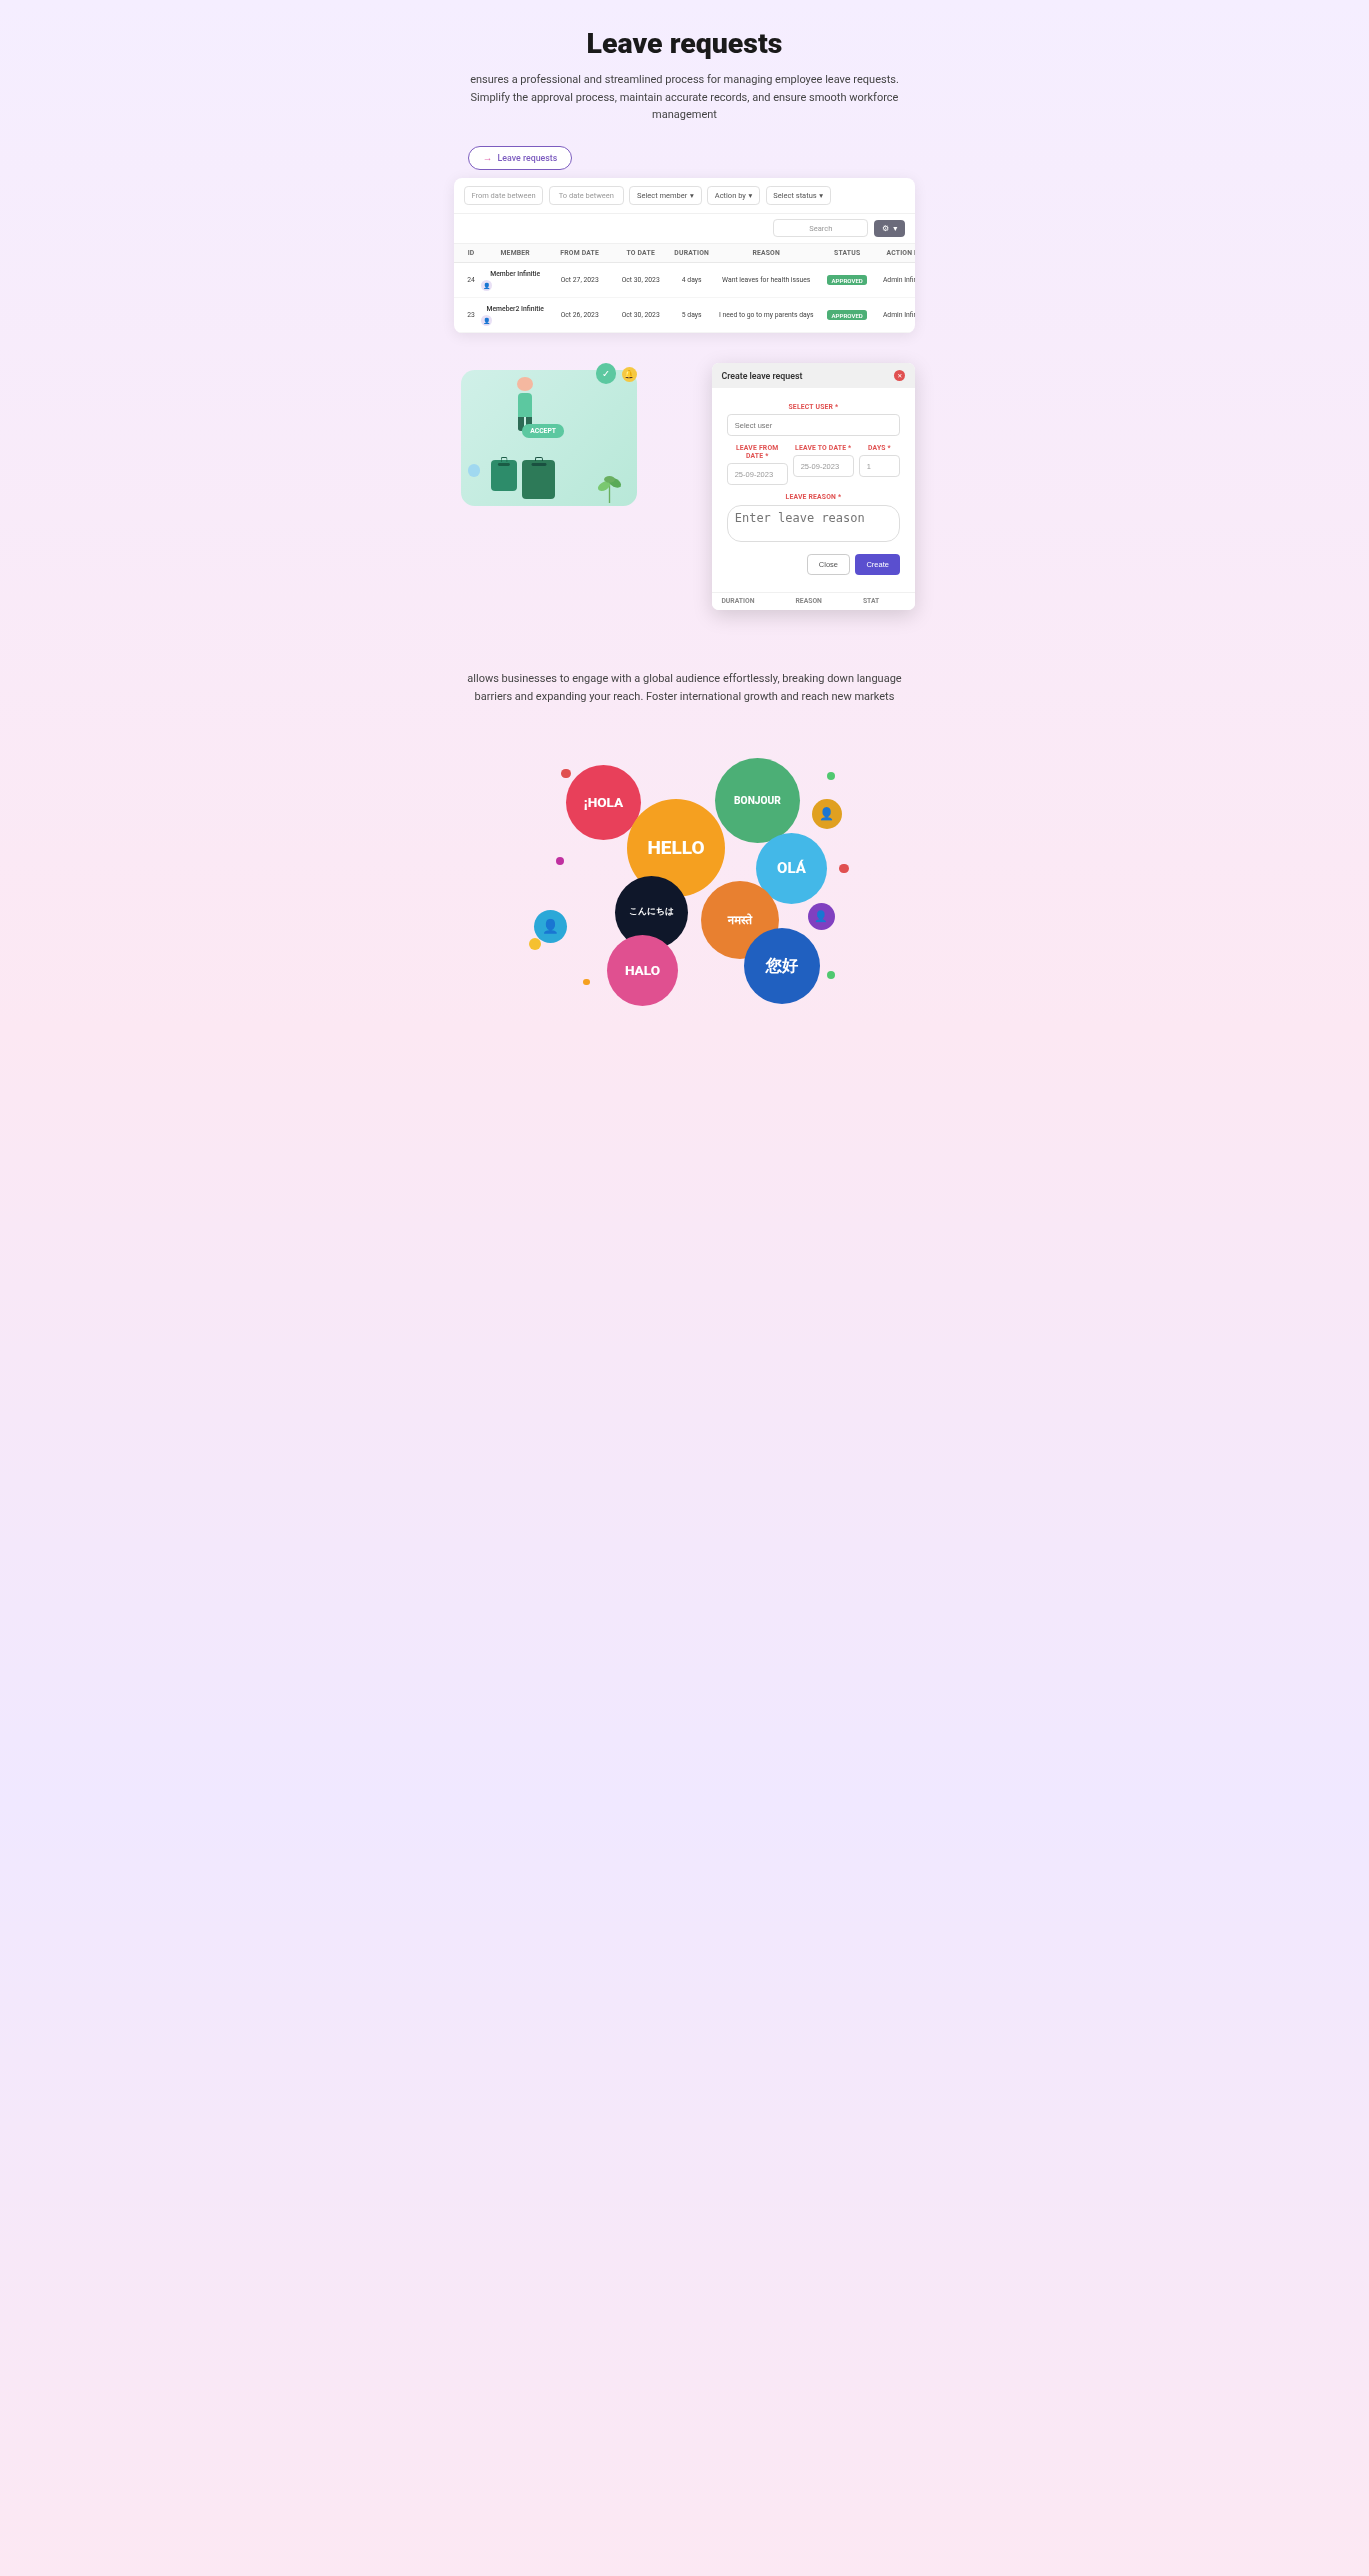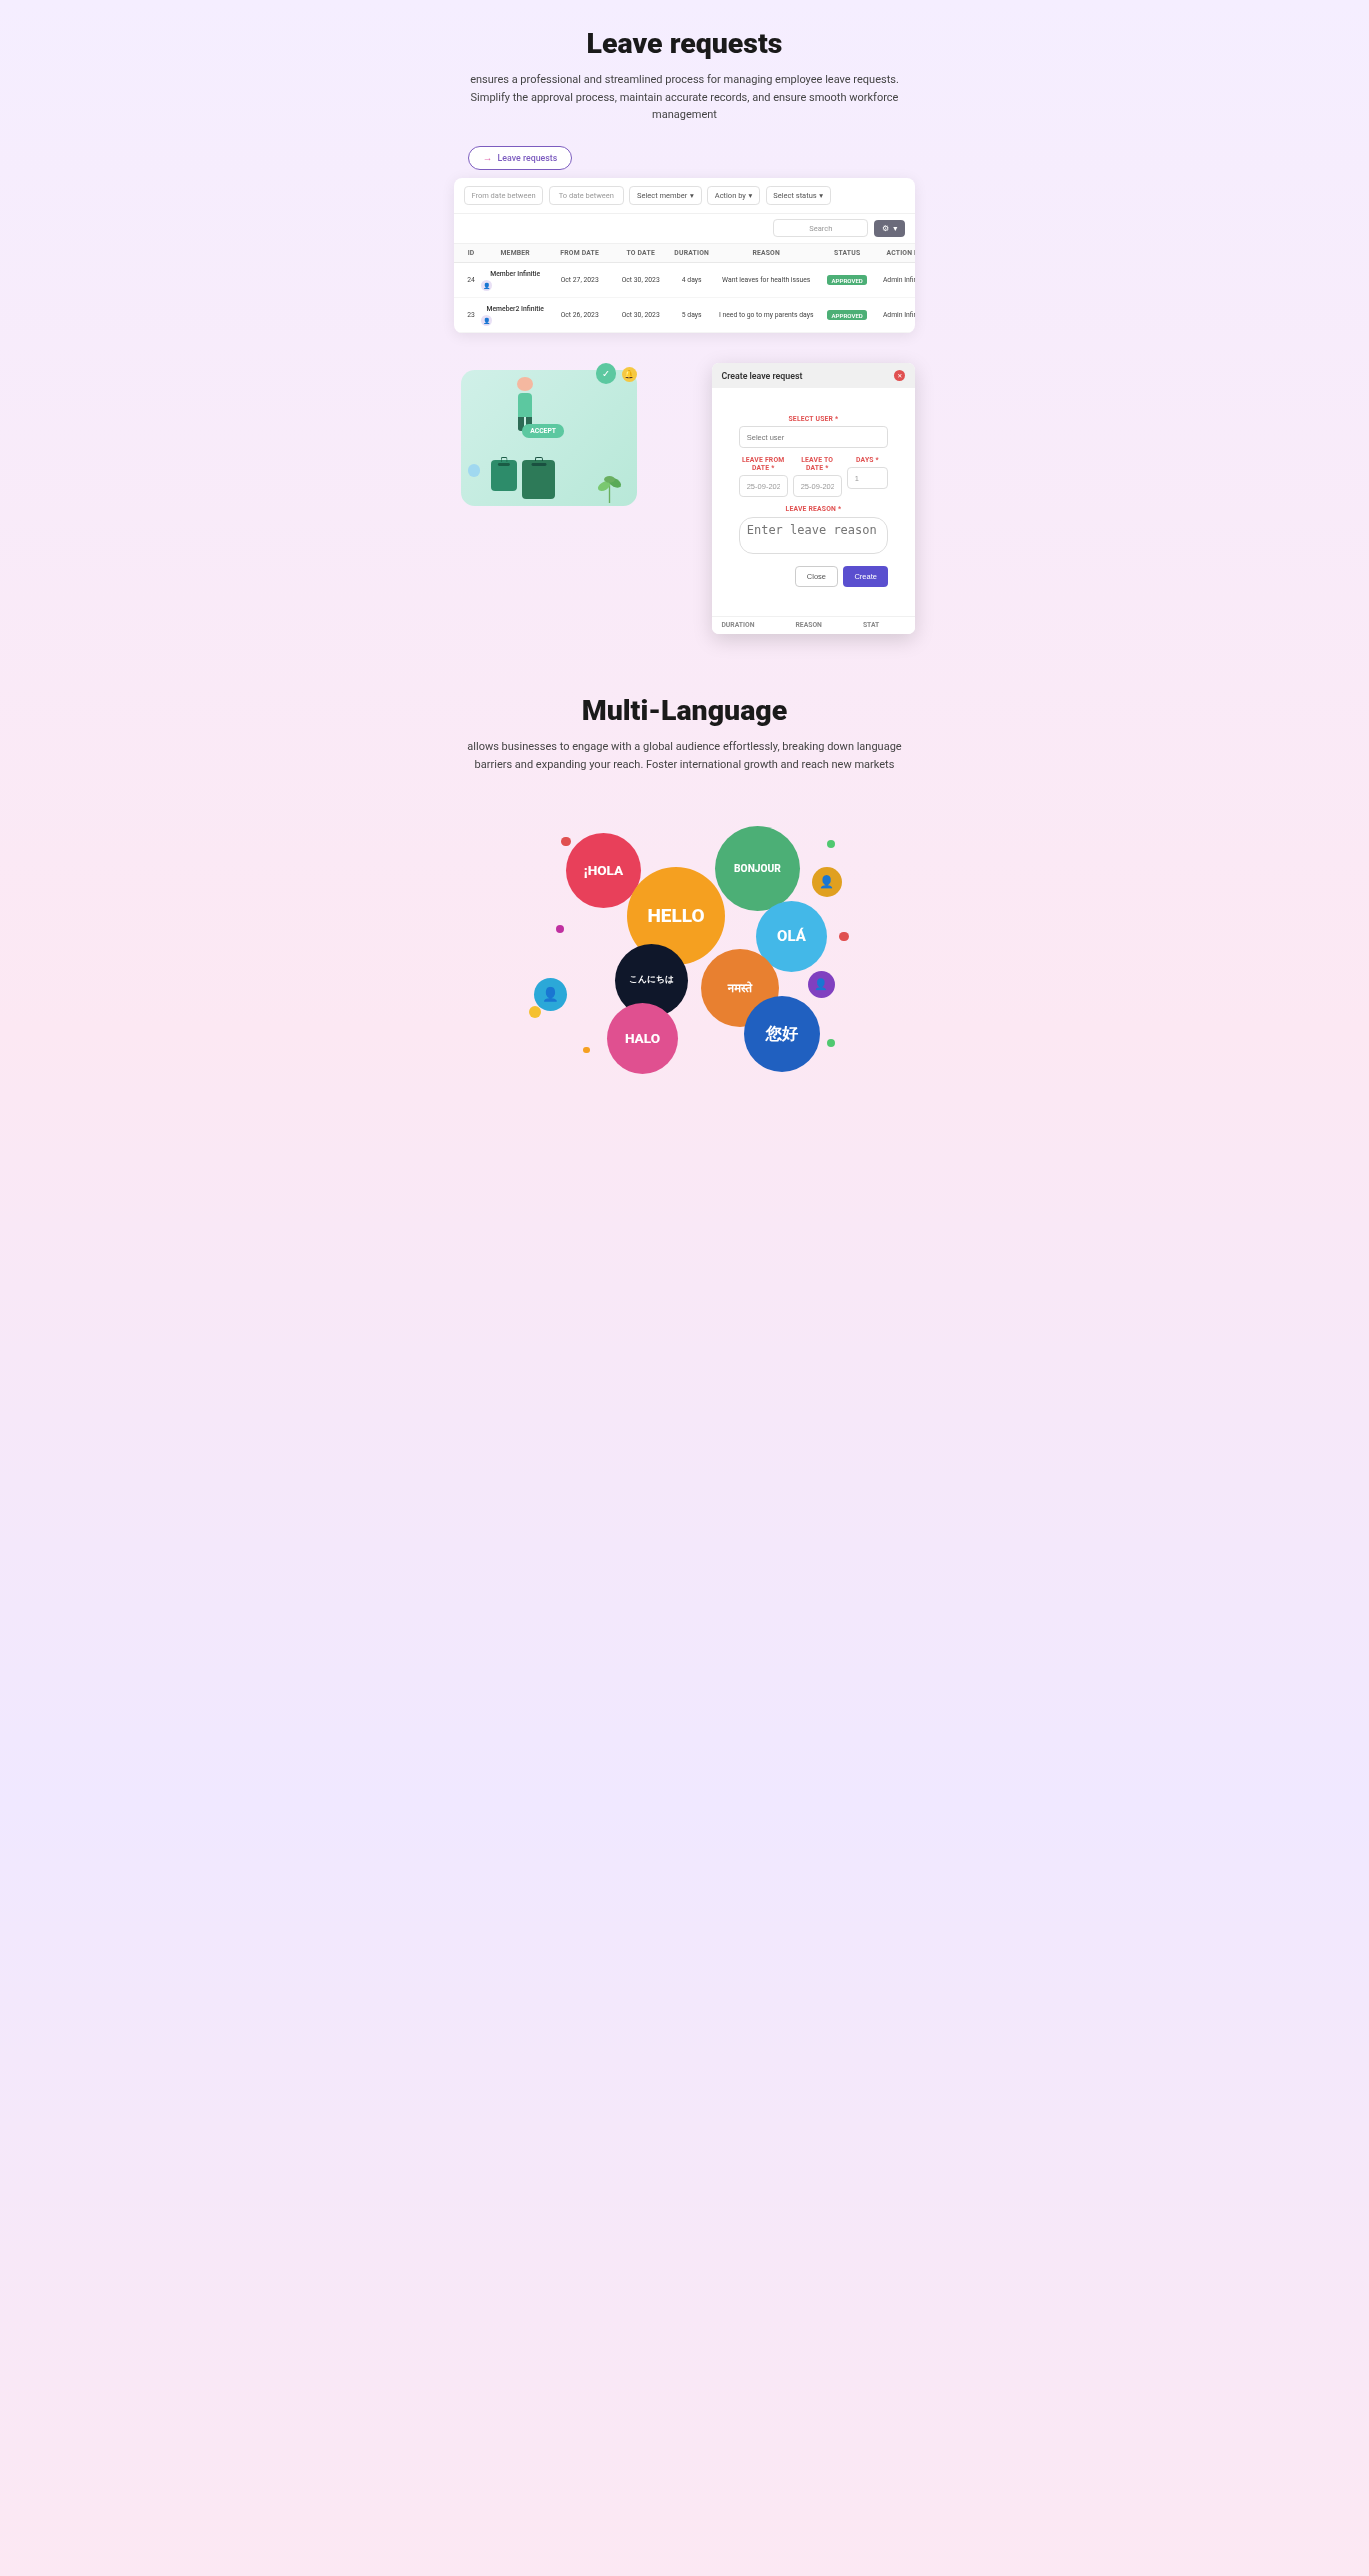--- a/index.html
+++ b/index.html
@@ -295,21 +295,21 @@
       height: 11px;
       background: #e05050;
       border-radius: 50%;
       display: flex;
       align-items: center;
       justify-content: center;
       color: white;
       font-size: 6.1px;
     }
     .modal-body {
-      padding: 27px;
+      padding: 15px;
     }
     .modal-label {
       font-size: 6.8px;
       font-weight: 700;
       color: #555;
       margin-bottom: 3.4px;
       text-transform: uppercase;
       letter-spacing: 0.2px;
     }
     .modal-label span {
@@ -603,21 +603,20 @@
       <div class="partial-table">
         <span class="partial-th">DURATION</span>
         <span class="partial-th">REASON</span>
         <span class="partial-th">STAT</span>
       </div>
     </div>
   </div>
 </div>
 
 <div class="section-lang">
-  <h1 class="section-title">Multi-Language</h1>
   <p class="section-desc">allows businesses to engage with a global audience effortlessly, breaking down language barriers and expanding your reach. Foster international growth and reach new markets</p>
 
   <div class="lang-bubbles-wrap">
 
     <div class="dot" style="background:#e05050;width:9.5px;height:9.5px;top:41px;left:46px;"></div>
     <div class="dot" style="background:#c030a0;width:8.1px;height:8.1px;top:129px;left:41px;"></div>
     <div class="dot" style="background:#f5c030;width:12.2px;height:12.2px;top:210px;left:13.6px;"></div>
     <div class="dot" style="background:#50c870;width:8.1px;height:8.1px;top:44px;left:312px;"></div>
     <div class="dot" style="background:#e05050;width:9.5px;height:9.5px;top:136px;left:324px;"></div>
     <div class="dot" style="background:#50c870;width:8.1px;height:8.1px;top:243px;left:312px;"></div>

